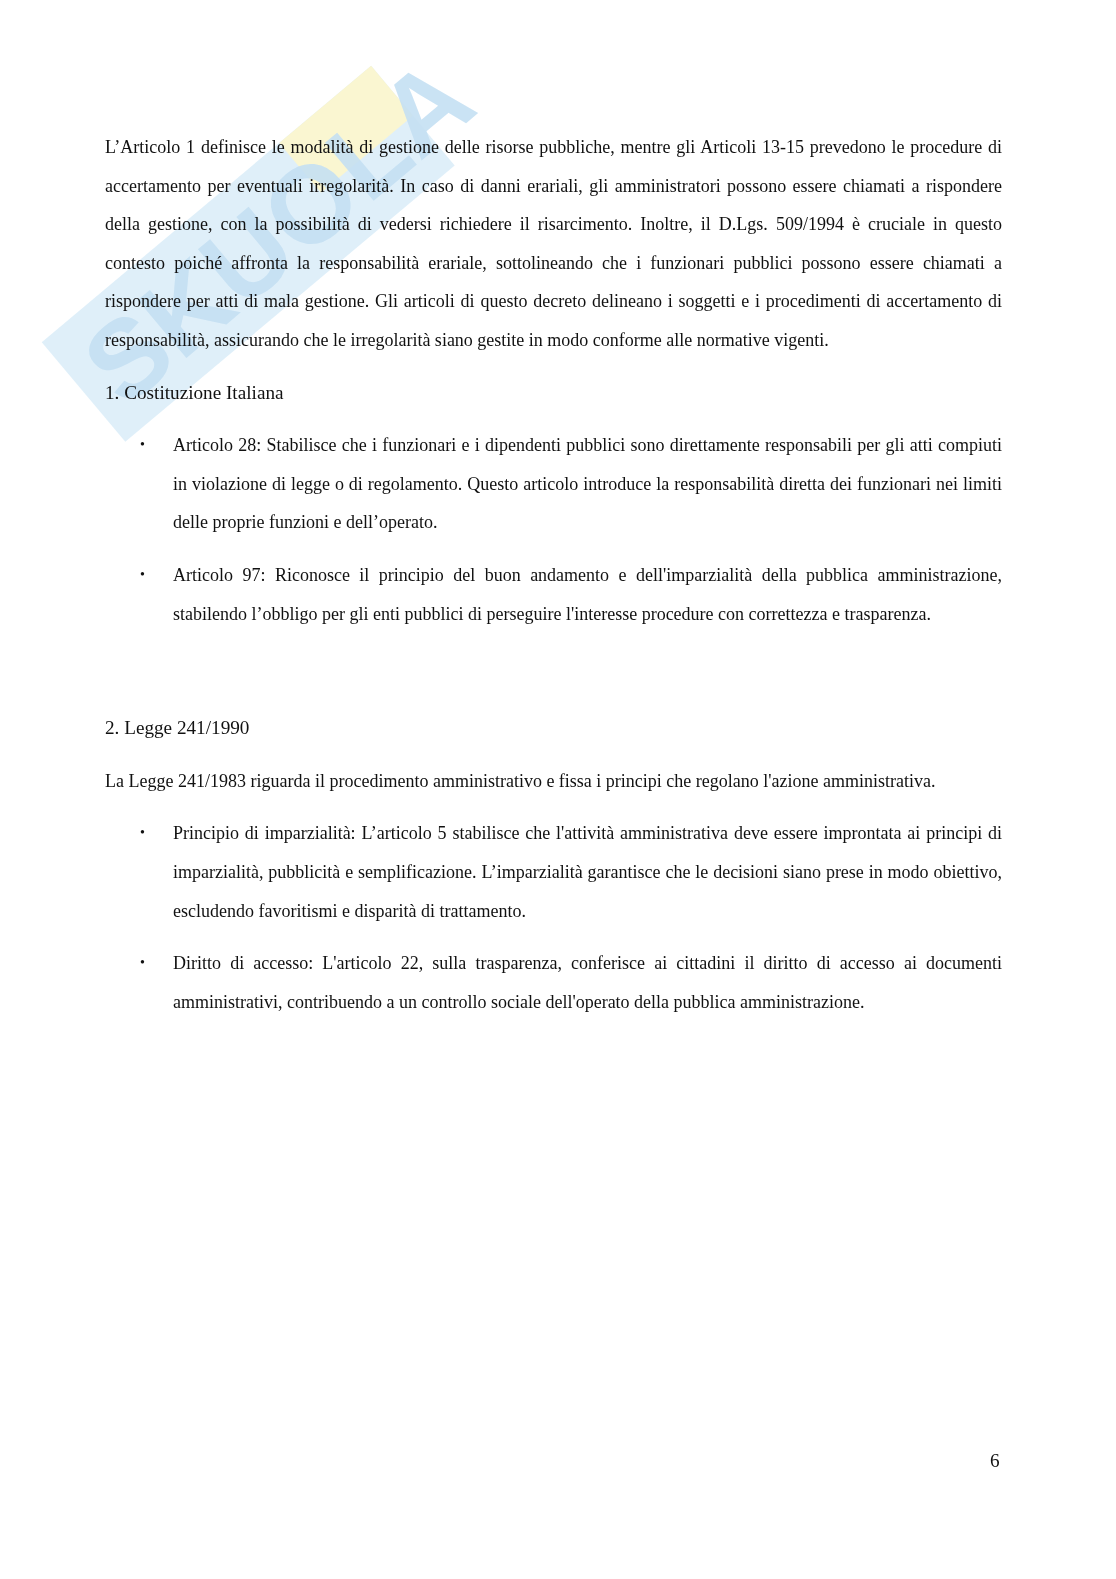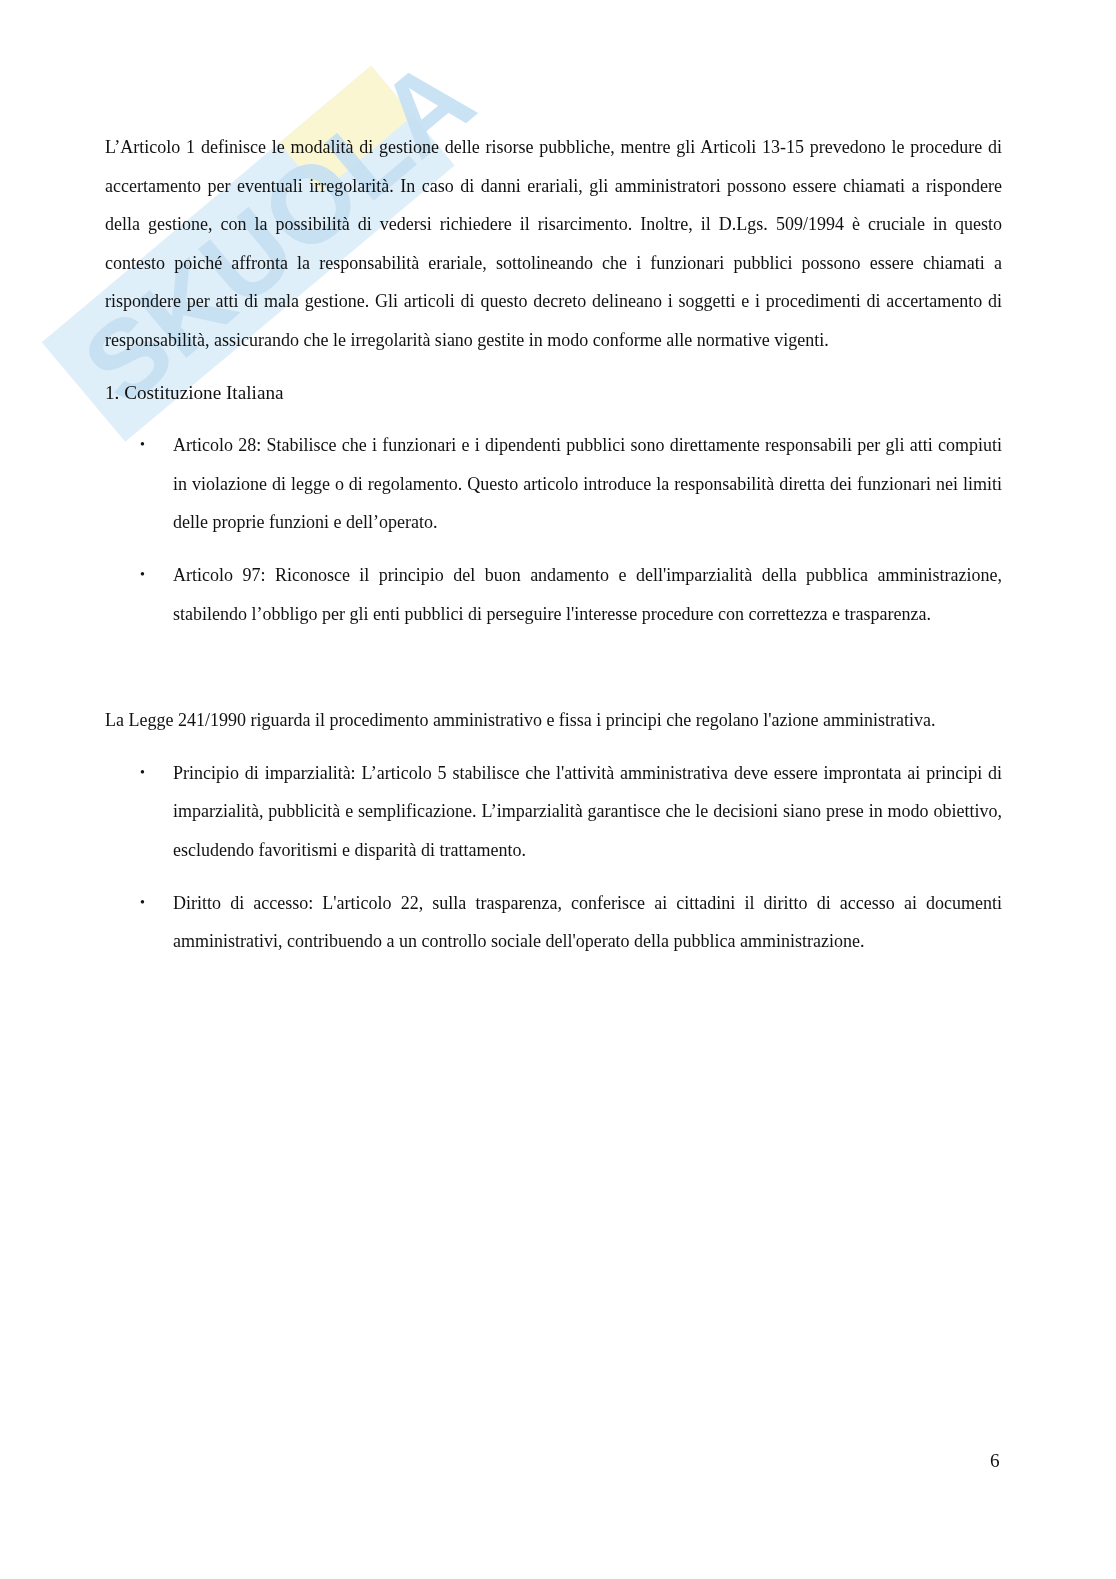--- a/index.html
+++ b/index.html
@@ -41,21 +41,22 @@
       <li>
         <span class="bullet">•</span>
         <p>Articolo 97: Riconosce il principio del buon andamento e dell'imparzialità della pubblica amministrazione, stabilendo l’obbligo per gli enti pubblici di perseguire l'interesse procedure con correttezza e trasparenza.</p>
       </li>
     </ul>
   </div>
 
   <div class="spacer"></div>
 
   <div>
-    <p class="para">La Legge 241/1990 riguarda il procedimento amministrativo e fissa i principi che regolano l'azione amministrativa.</p>
+    <p class="heading">2. Legge 241/1990</p>
+    <p class="para">La Legge 241/1983 riguarda il procedimento amministrativo e fissa i principi che regolano l'azione amministrativa.</p>
     <ul>
       <li>
         <span class="bullet">•</span>
         <p>Principio di imparzialità: L’articolo 5 stabilisce che l'attività amministrativa deve essere improntata ai principi di imparzialità, pubblicità e semplificazione. L’imparzialità garantisce che le decisioni siano prese in modo obiettivo, escludendo favoritismi e disparità di trattamento.</p>
       </li>
       <li>
         <span class="bullet">•</span>
         <p>Diritto di accesso: L'articolo 22, sulla trasparenza, conferisce ai cittadini il diritto di accesso ai documenti amministrativi, contribuendo a un controllo sociale dell'operato della pubblica amministrazione.</p>
       </li>
     </ul>

